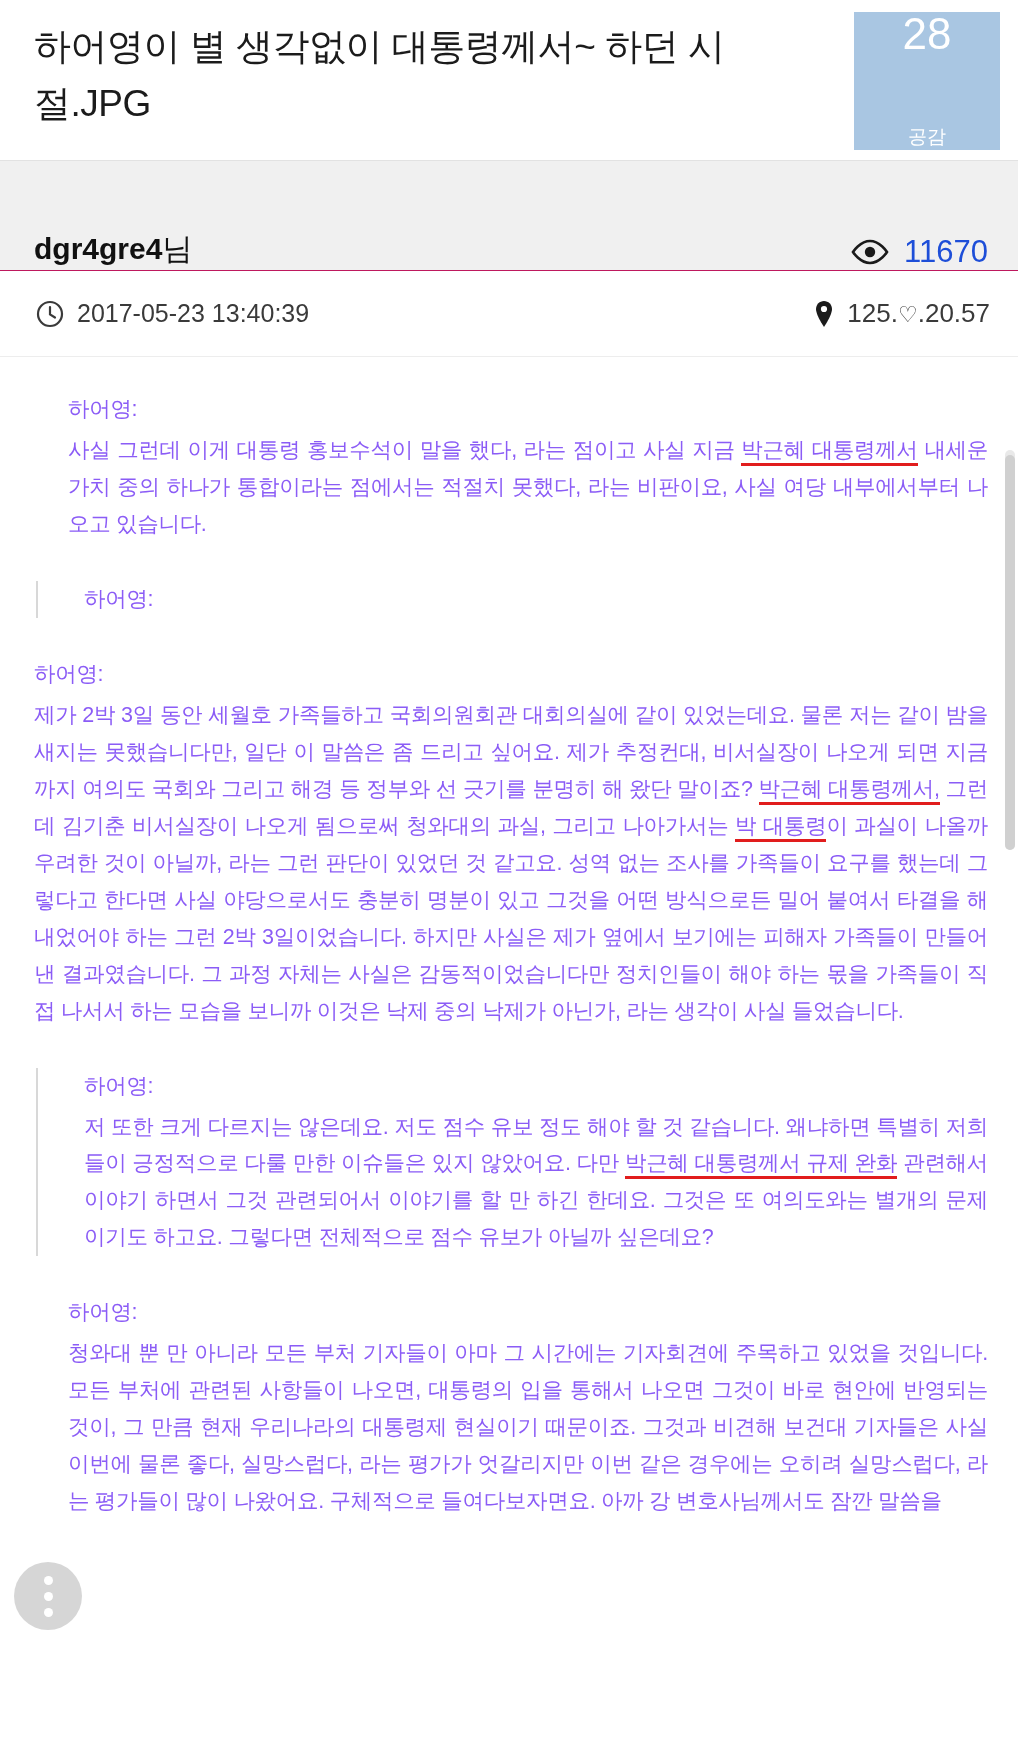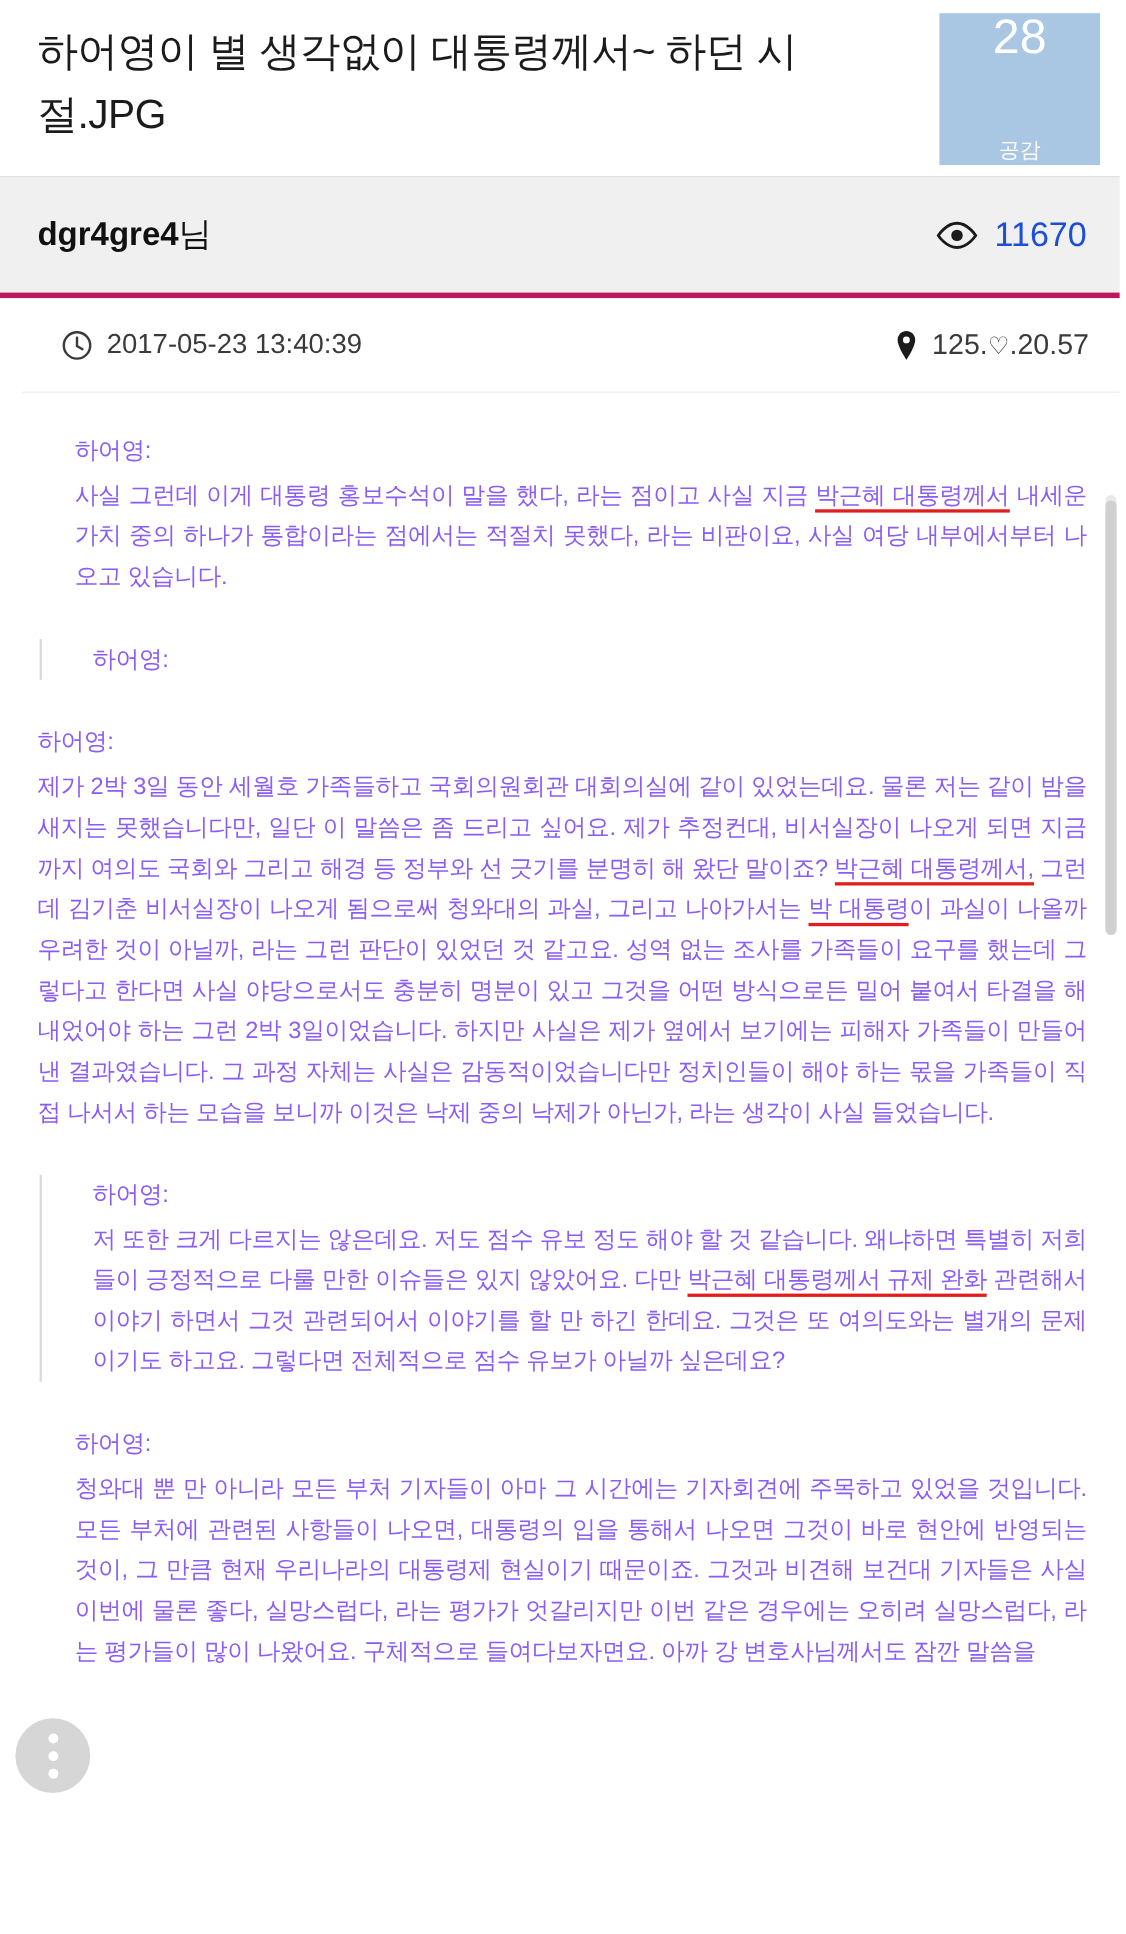--- a/index.html
+++ b/index.html
@@ -52,24 +52,24 @@
   }
   .like-label {
     font-size: 19px;
     margin-top: 2px;
   }
 
   
   .author-strip {
     background: #f0f0f0;
     border-top: 1px solid #e2e2e2;
-    border-bottom: 5px solid #be185d;
+    border-bottom: 1px solid #be185d;
     height: 111px;
     display: flex;
-    align-items: center;
+    align-items: flex-end;
     justify-content: space-between;
     padding: 0 30px 0 34px;
   }
   .author-name {
     font-size: 30px;
     color: #111111;
   }
   .author-name b { font-weight: 700; }
   .author-name span.suffix { font-weight: 400; }
   .views {
@@ -82,21 +82,20 @@
   .eye-icon svg { display: block; }
 
   
   .meta-strip {
     height: 86px;
     display: flex;
     align-items: center;
     justify-content: space-between;
     padding: 0 28px 0 36px;
     border-bottom: 1px solid #ededed;
-    margin-left: 20px;
   }
   .meta-left, .meta-right {
     display: flex;
     align-items: center;
     gap: 13px;
     font-size: 25px;
     color: #3a3a3a;
   }
   .meta-right { font-size: 26px; }
   .clock-icon svg, .pin-icon svg { display: block; }

